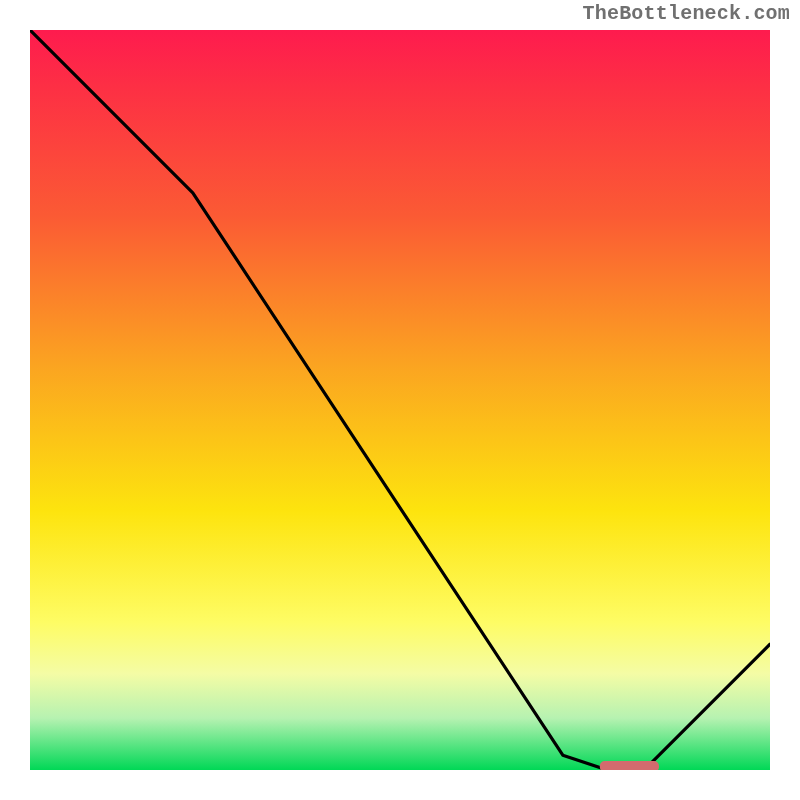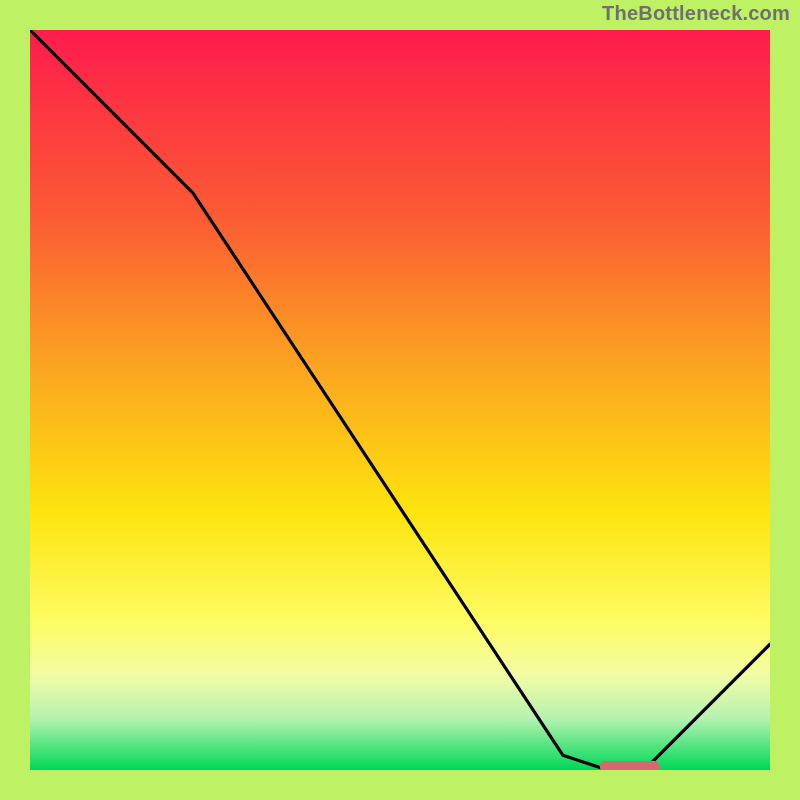--- a/index.html
+++ b/index.html
@@ -8,21 +8,22 @@
     width: 800px;
     height: 800px;
     background: #000;
     font-family: Arial, Helvetica, sans-serif;
     overflow: hidden;
   }
   .frame {
     position: relative;
     width: 800px;
     height: 800px;
-    background: #bef264;
+    background: #ffffff;
+    font-family: Liberation Mono, monospace;
   }
   .attribution {
     position: absolute;
     top: 2px;
     right: 10px;
     color: #707070;
     font-size: 20px;
     font-weight: 600;
     letter-spacing: 0.2px;
   }

